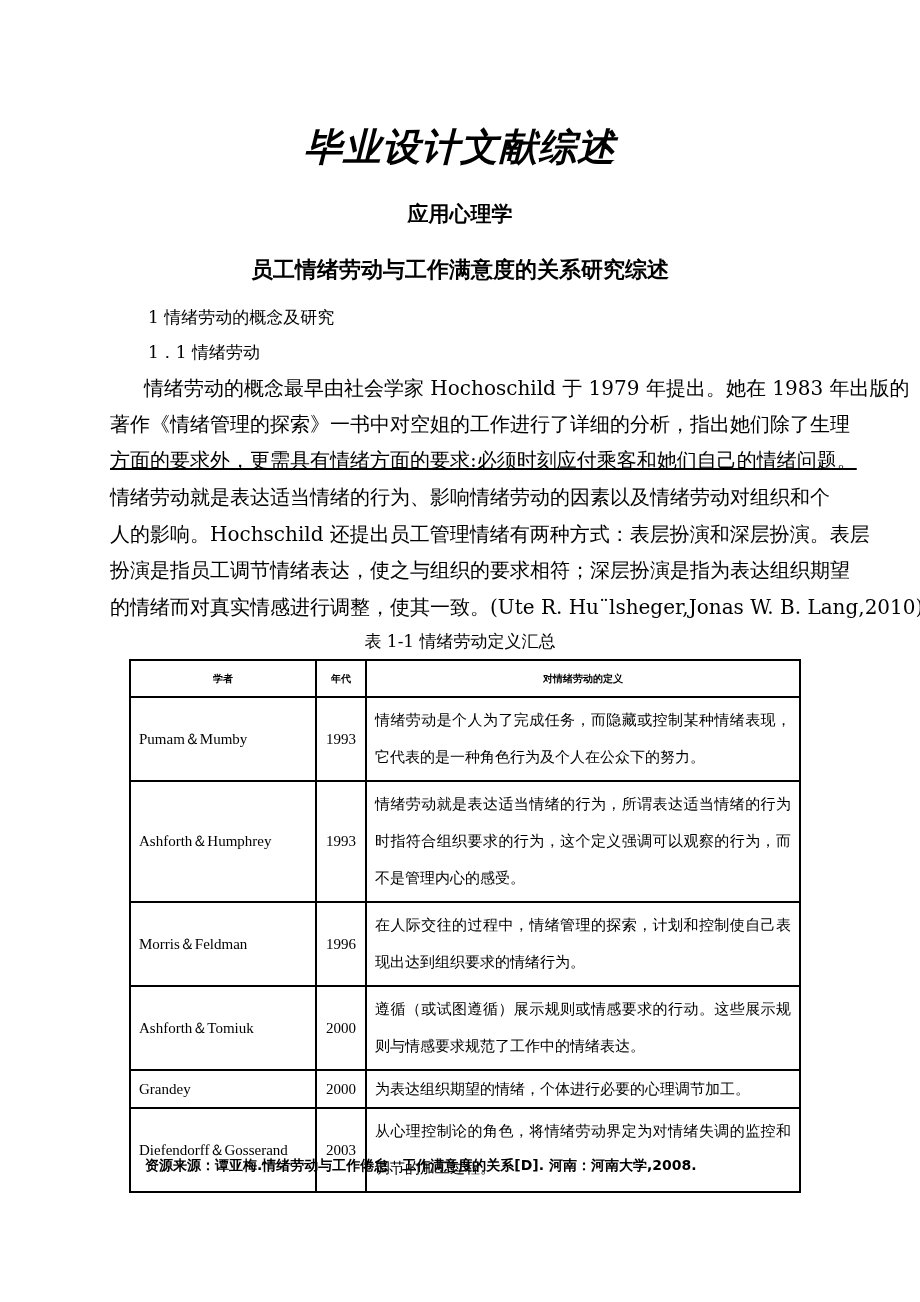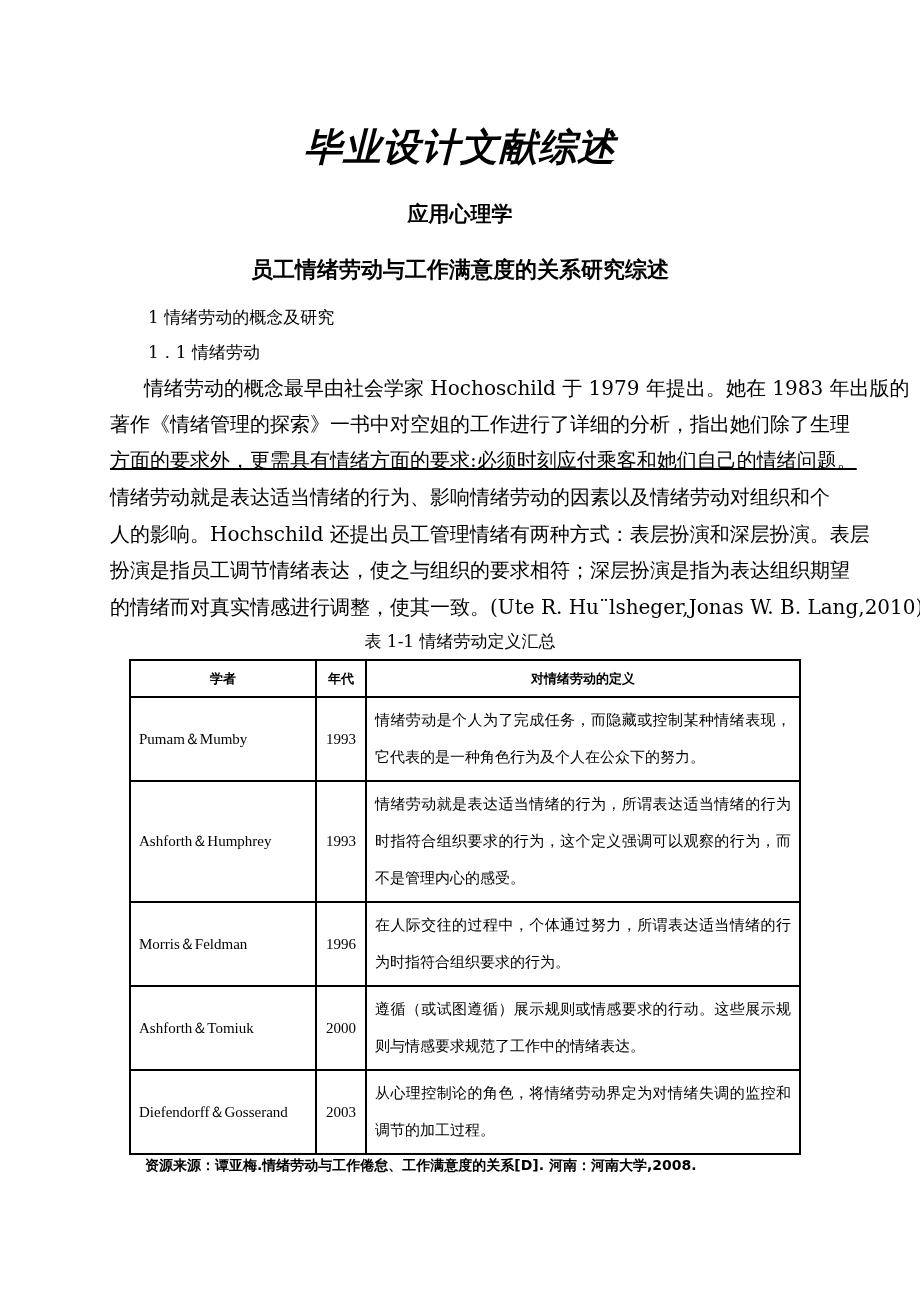--- a/index.html
+++ b/index.html
@@ -20,21 +20,21 @@
     .para-line.last { text-align-last: left; }
     .para-line.first { left: 144px; width: 666px; }
 
     #table-caption { left: 0; width: 920px; top: 630px; text-align: center; font-size: 17px; }
 
     #def-table {
       position: absolute; left: 129px; top: 659px; width: 672px;
       border-collapse: collapse; border: 2px solid #000;
     }
     #def-table th, #def-table td { border: 2px solid #000; padding: 0; font-size: 15px; }
-    #def-table th { height: 35px; font-weight: bold; text-align: center; font-family: "DejaVu Sans", "Liberation Sans", sans-serif; font-size: 13px; }
+    #def-table th { height: 35px; font-weight: bold; text-align: center; font-family: "DejaVu Sans", "Liberation Sans", sans-serif; font-size: 10px; }
     #def-table td.scholar { width: 176px; padding-left: 8px; text-align: left; font-family: "Liberation Serif", "DejaVu Serif", serif; font-size: 15px; }
     #def-table td.year { width: 48px; text-align: center; font-family: "Liberation Serif", "DejaVu Serif", serif; font-size: 15px; }
     #def-table td.def { padding: 4px 8px; line-height: 37px; text-align: justify; font-family: "DejaVu Serif", "Liberation Serif", serif; font-size: 15px; }
     #def-table td.def.single { line-height: 32px; padding: 2px 8px; }
 
     #source-note { left: 145px; top: 1157px; font-size: 14px; font-weight: bold; }
   </style>
 </head>
 <body>
 
@@ -70,26 +70,31 @@
       <td class="def">情绪劳动是个人为了完成任务，而隐藏或控制某种情绪表现，它代表的是一种角色行为及个人在公众下的努力。</td>
     </tr>
     <tr style="height:112px;">
       <td class="scholar">Ashforth＆Humphrey</td>
       <td class="year">1993</td>
       <td class="def">情绪劳动就是表达适当情绪的行为，所谓表达适当情绪的行为时指符合组织要求的行为，这个定义强调可以观察的行为，而不是管理内心的感受。</td>
     </tr>
     <tr style="height:74px;">
       <td class="scholar">Morris＆Feldman</td>
       <td class="year">1996</td>
-      <td class="def">在人际交往的过程中，个体通过努力，所谓表达适当情绪的行为时指符合组织要求的行为。</td>
+      <td class="def">在人际交往的过程中，情绪管理的探索，计划和控制使自己表现出达到组织要求的情绪行为。</td>
     </tr>
     <tr style="height:75px;">
       <td class="scholar">Ashforth＆Tomiuk</td>
       <td class="year">2000</td>
       <td class="def">遵循（或试图遵循）展示规则或情感要求的行动。这些展示规则与情感要求规范了工作中的情绪表达。</td>
+    </tr>
+    <tr style="height:38px;">
+      <td class="scholar">Grandey</td>
+      <td class="year">2000</td>
+      <td class="def single">为表达组织期望的情绪，个体进行必要的心理调节加工。</td>
     </tr>
     <tr style="height:75px;">
       <td class="scholar">Diefendorff＆Gosserand</td>
       <td class="year">2003</td>
       <td class="def">从心理控制论的角色，将情绪劳动界定为对情绪失调的监控和调节的加工过程。</td>
     </tr>
   </tbody>
 </table>
 
 <div id="source-note" class="abs sans">资源来源：谭亚梅.情绪劳动与工作倦怠、工作满意度的关系[D]. 河南：河南大学,2008.</div>

